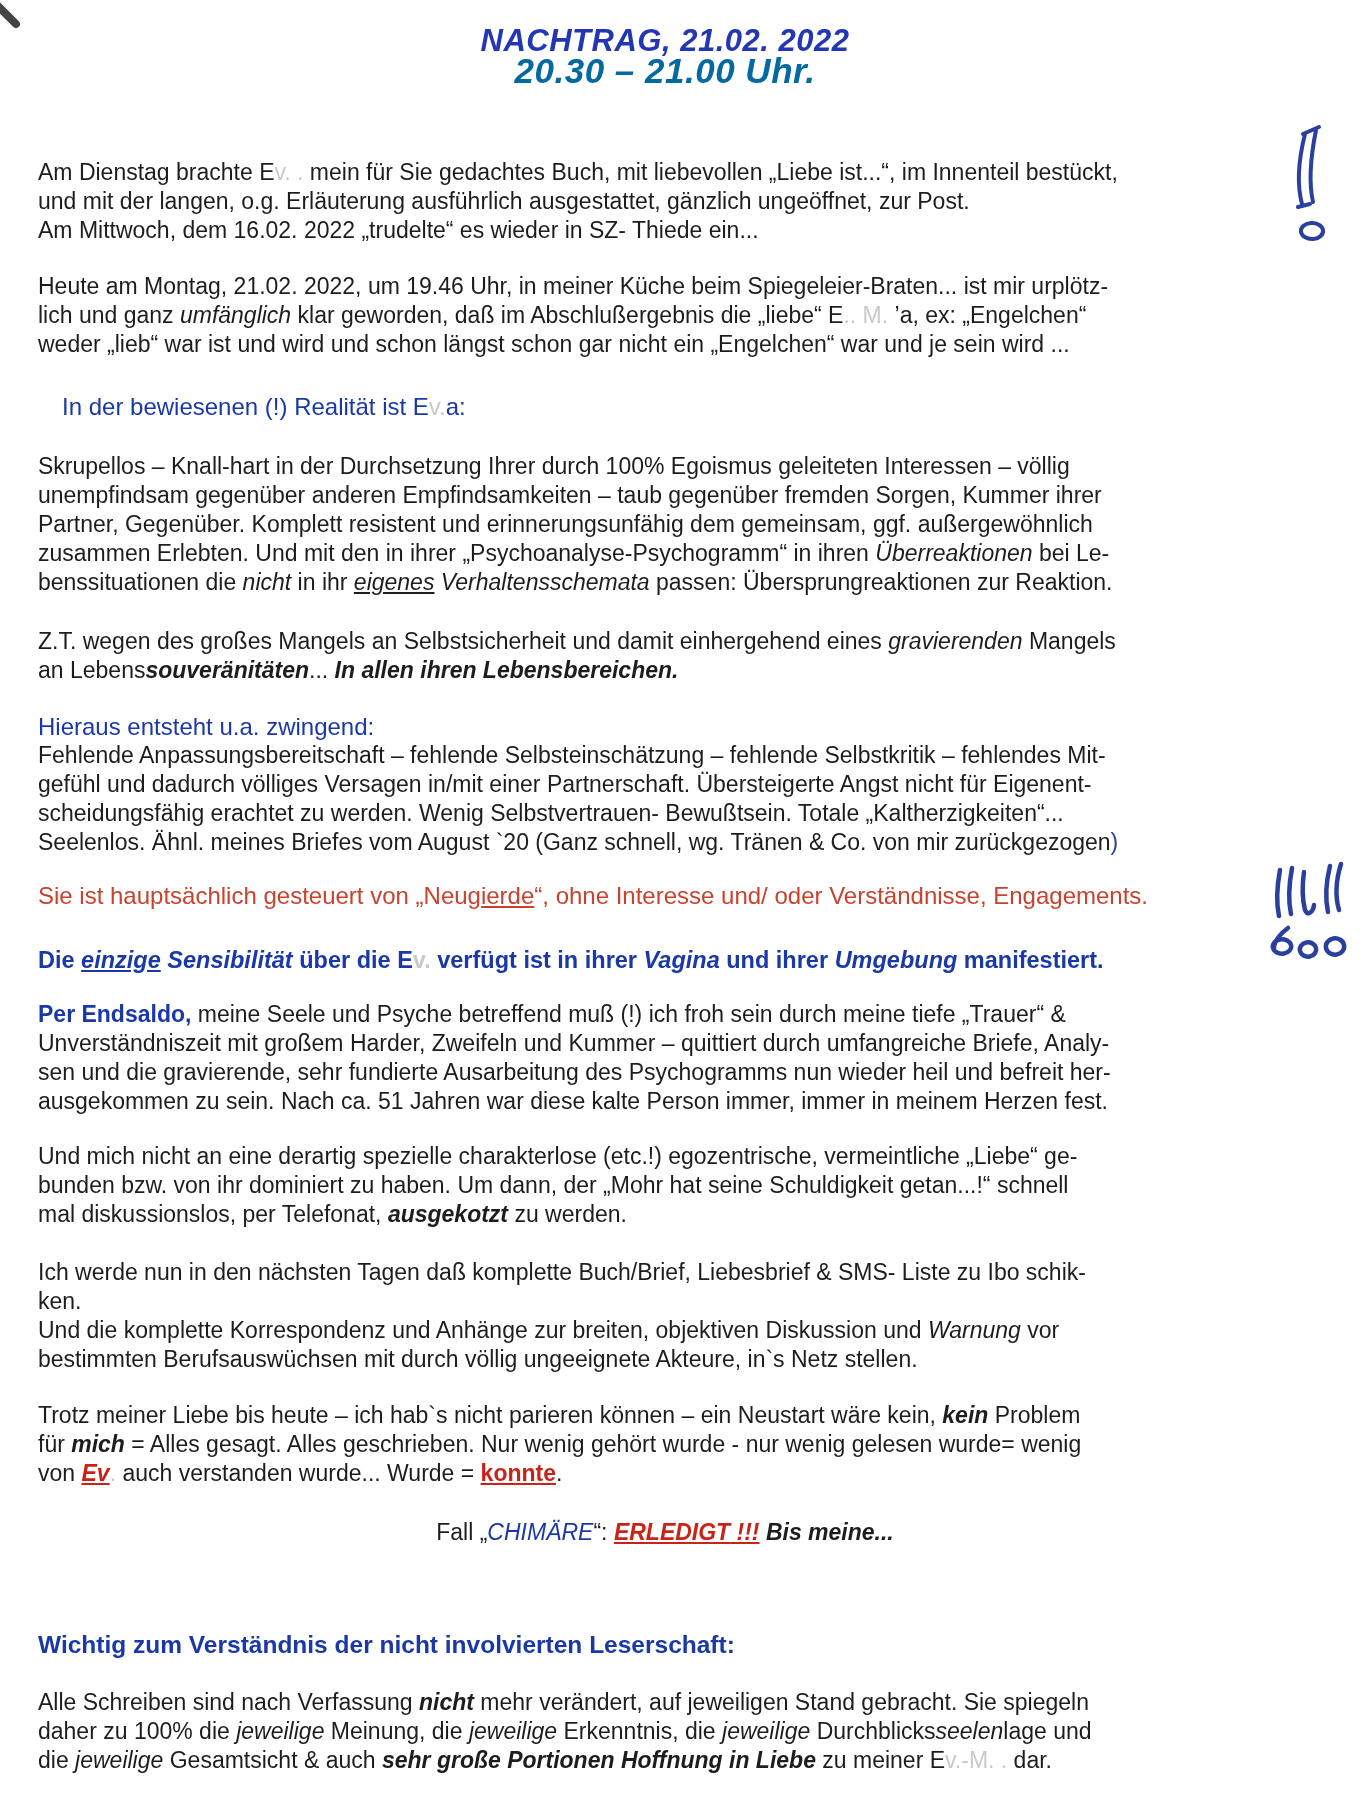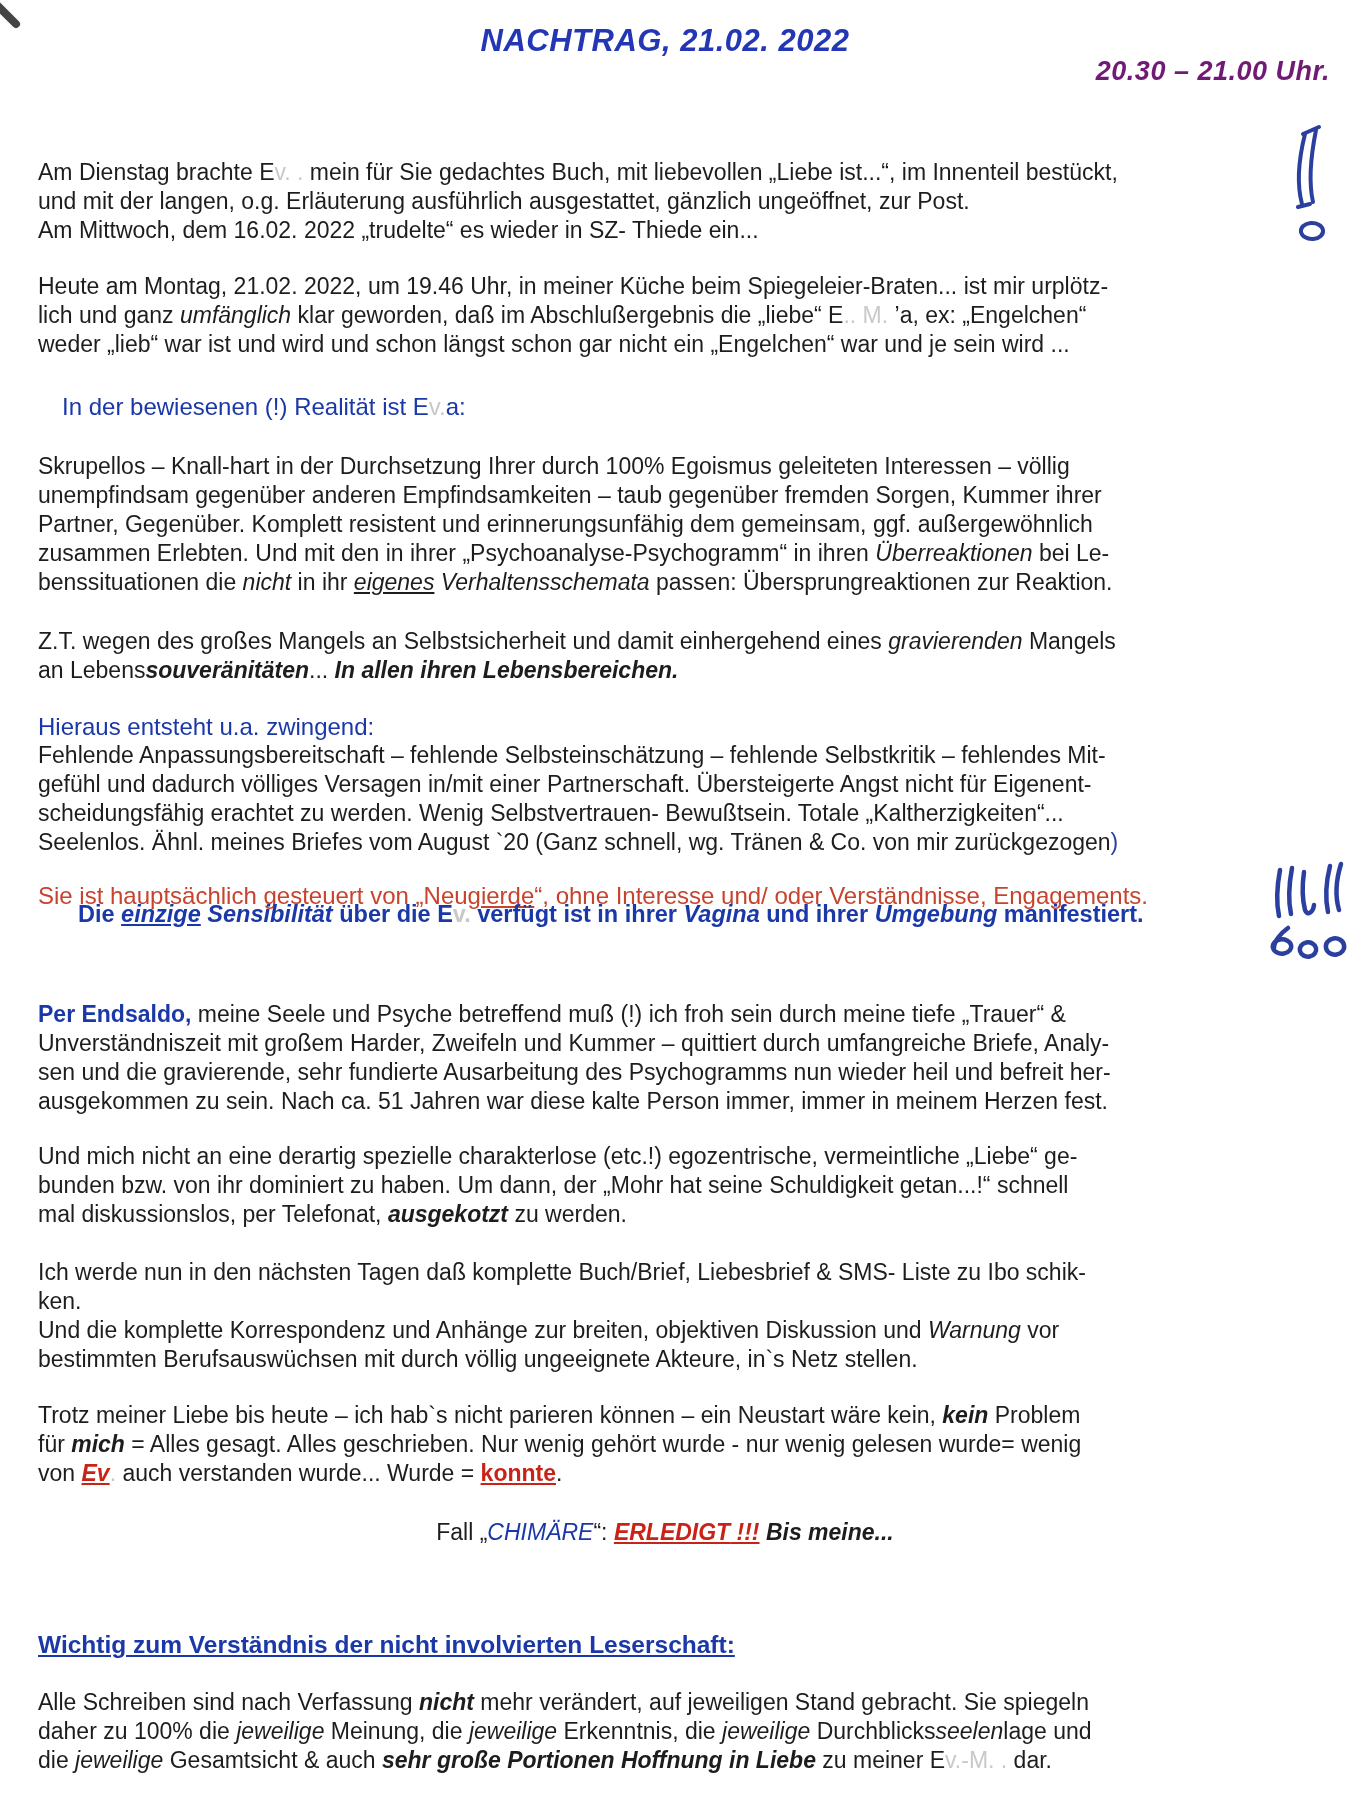--- a/index.html
+++ b/index.html
@@ -21,25 +21,24 @@
     white-space:nowrap;
   }
   .center-block{left:0;width:1330px;text-align:center;}
   .title{
     font-size:31px;line-height:30px;
     font-weight:bold;font-style:italic;
     color:var(--title_blue,#2336b4);
     letter-spacing:.5px;
   }
   .subtitle{
-    font-size:27px;line-height:30px;
+    font-size:35px;line-height:30px;
     font-weight:bold;font-style:italic;
-    color:#701a75;
+    color:#0369a1;
     letter-spacing:.5px;
-    text-align:right;
   }
   .h-blue{color:var(--heading_blue,#1a38a8);font-size:24px;}
   .h-blue-bold{color:var(--heading_blue,#1a38a8);font-size:24.5px;font-weight:bold;}
   .red-line{color:var(--red_italic,#c8432e);font-size:24px;}
   .blue-line{color:var(--heading_blue,#1a38a8);font-weight:bold;font-size:23.5px;}
   
   .i{font-style:italic;}
   .b{font-weight:bold;}
   .u{text-decoration:underline;}
   .blue{color:var(--heading_blue,#1a38a8);}
@@ -65,33 +64,33 @@
   <div class="block" style="top:452px;"><span>Skrupellos – Knall-hart in der Durchsetzung Ihrer durch 100% Egoismus geleiteten Interessen – völlig</span><br><span>unempfindsam gegenüber anderen Empfindsamkeiten – taub gegenüber fremden Sorgen, Kummer ihrer</span><br><span>Partner, Gegenüber. Komplett resistent und erinnerungsunfähig dem gemeinsam, ggf. außergewöhnlich</span><br><span>zusammen Erlebten. Und mit den in ihrer „Psychoanalyse-Psychogramm“ in ihren </span><span class="i">Überreaktionen</span><span> bei Le-</span><br><span>benssituationen die </span><span class="i">nicht</span><span> in ihr </span><span class="i u">eigenes</span><span> </span><span class="i">Verhaltensschemata</span><span> passen: Übersprungreaktionen zur Reaktion.</span></div>
 
   <div class="block" style="top:627px;"><span>Z.T. wegen des großes Mangels an Selbstsicherheit und damit einhergehend eines </span><span class="i">gravierenden</span><span> Mangels</span><br><span>an Lebens</span><span class="b i">souveränitäten</span><span>... </span><span class="b i">In allen ihren Lebensbereichen.</span></div>
 
   <div class="block h-blue" style="top:712px;"><span>Hieraus entsteht u.a. zwingend:</span></div>
 
   <div class="block" style="top:741px;"><span>Fehlende Anpassungsbereitschaft – fehlende Selbsteinschätzung – fehlende Selbstkritik – fehlendes Mit-</span><br><span>gefühl und dadurch völliges Versagen in/mit einer Partnerschaft. Übersteigerte Angst nicht für Eigenent-</span><br><span>scheidungsfähig erachtet zu werden. Wenig Selbstvertrauen- Bewußtsein. Totale „Kaltherzigkeiten“...</span><br><span>Seelenlos. Ähnl. meines Briefes vom August `20 (Ganz schnell, wg. Tränen &amp; Co. von mir zurückgezogen</span><span class="ink">)</span></div>
 
   <div class="block red-line" style="top:881px;"><span>Sie ist hauptsächlich gesteuert von „Neu</span><span class="u">gierde</span><span>“, ohne Interesse und/ oder Verständnisse, Engagements.</span></div>
 
-  <div class="block blue-line" style="top:900px;margin-left:40px;"><span>Die </span><span class="i u">einzige</span><span> </span><span class="i">Sensibilität</span><span> über die E</span><span class="erased">v.</span><span> verfügt ist in ihrer </span><span class="i">Vagina</span><span> und ihrer </span><span class="i">Umgebung</span><span> manifestiert.</span></div>
+  <div class="block blue-line" style="top:946px;"><span>Die </span><span class="i u">einzige</span><span> </span><span class="i">Sensibilität</span><span> über die E</span><span class="erased">v.</span><span> verfügt ist in ihrer </span><span class="i">Vagina</span><span> und ihrer </span><span class="i">Umgebung</span><span> manifestiert.</span></div>
 
   <div class="block" style="top:1000px;"><span class="blue b">Per Endsaldo,</span><span> meine Seele und Psyche betreffend muß (!) ich froh sein durch meine tiefe „Trauer“ &amp;</span><br><span>Unverständniszeit mit großem Harder, Zweifeln und Kummer – quittiert durch umfangreiche Briefe, Analy-</span><br><span>sen und die gravierende, sehr fundierte Ausarbeitung des Psychogramms nun wieder heil und befreit her-</span><br><span>ausgekommen zu sein. Nach ca. 51 Jahren war diese kalte Person immer, immer in meinem Herzen fest.</span></div>
 
   <div class="block" style="top:1142px;"><span>Und mich nicht an eine derartig spezielle charakterlose (etc.!) egozentrische, vermeintliche „Liebe“ ge-</span><br><span>bunden bzw. von ihr dominiert zu haben. Um dann, der „Mohr hat seine Schuldigkeit getan...!“ schnell</span><br><span>mal diskussionslos, per Telefonat, </span><span class="b i">ausgekotzt</span><span> zu werden.</span></div>
 
   <div class="block" style="top:1258px;"><span>Ich werde nun in den nächsten Tagen daß komplette Buch/Brief, Liebesbrief &amp; SMS- Liste zu Ibo schik-</span><br><span>ken.</span><br><span>Und die komplette Korrespondenz und Anhänge zur breiten, objektiven Diskussion und </span><span class="i">Warnung</span><span> vor</span><br><span>bestimmten Berufsauswüchsen mit durch völlig ungeeignete Akteure, in`s Netz stellen.</span></div>
 
   <div class="block" style="top:1401px;"><span>Trotz meiner Liebe bis heute – ich hab`s nicht parieren können – ein Neustart wäre kein, </span><span class="b i">kein</span><span> Problem</span><br><span>für </span><span class="b i">mich</span><span> = Alles gesagt. Alles geschrieben. Nur wenig gehört wurde - nur wenig gelesen wurde= wenig</span><br><span>von </span><span class="red2 b i">Ev</span><span class="erased">. </span><span> auch verstanden wurde... Wurde = </span><span class="red2 b">konnte</span><span>.</span></div>
 
   <div class="block center-block" style="top:1518px;"><span>Fall „</span><span class="blue i">CHIMÄRE</span><span>“: </span><span class="red2 b i u">ERLEDIGT</span><span class="red2 b i"> !!!</span><span>  </span><span class="b i">Bis meine...</span></div>
 
-  <div class="block h-blue-bold" style="top:1630px;text-decoration:underline;"><span>Wichtig zum Verständnis der nicht involvierten Leserschaft:</span></div>
+  <div class="block h-blue-bold" style="top:1630px;"><span>Wichtig zum Verständnis der nicht involvierten Leserschaft:</span></div>
 
   <div class="block" style="top:1688px;"><span>Alle Schreiben sind nach Verfassung </span><span class="b i">nicht</span><span> mehr verändert, auf jeweiligen Stand gebracht. Sie spiegeln</span><br><span>daher zu 100% die </span><span class="i">jeweilige</span><span> Meinung, die </span><span class="i">jeweilige</span><span> Erkenntnis, die </span><span class="i">jeweilige</span><span> Durchblicks</span><span class="i">seelen</span><span>lage und</span><br><span>die </span><span class="i">jeweilige</span><span> Gesamtsicht &amp; auch </span><span class="b i">sehr große Portionen Hoffnung in Liebe</span><span> zu meiner E</span><span class="erased">v.-M. .</span><span> dar.</span></div>
 
   <svg class="annotation-layer" width="1366" height="1809" viewBox="0 0 1366 1809">
 
     <path d="M-2 6 L16 24" stroke="#444" stroke-width="8" stroke-linecap="round"></path>
 
     <g stroke="#2b3f9e" stroke-width="4" fill="none" stroke-linecap="round">
       <path d="M1303 134 L1319 127"></path>
       <path d="M1305 134 C1299 158 1296 182 1302 204"></path>

